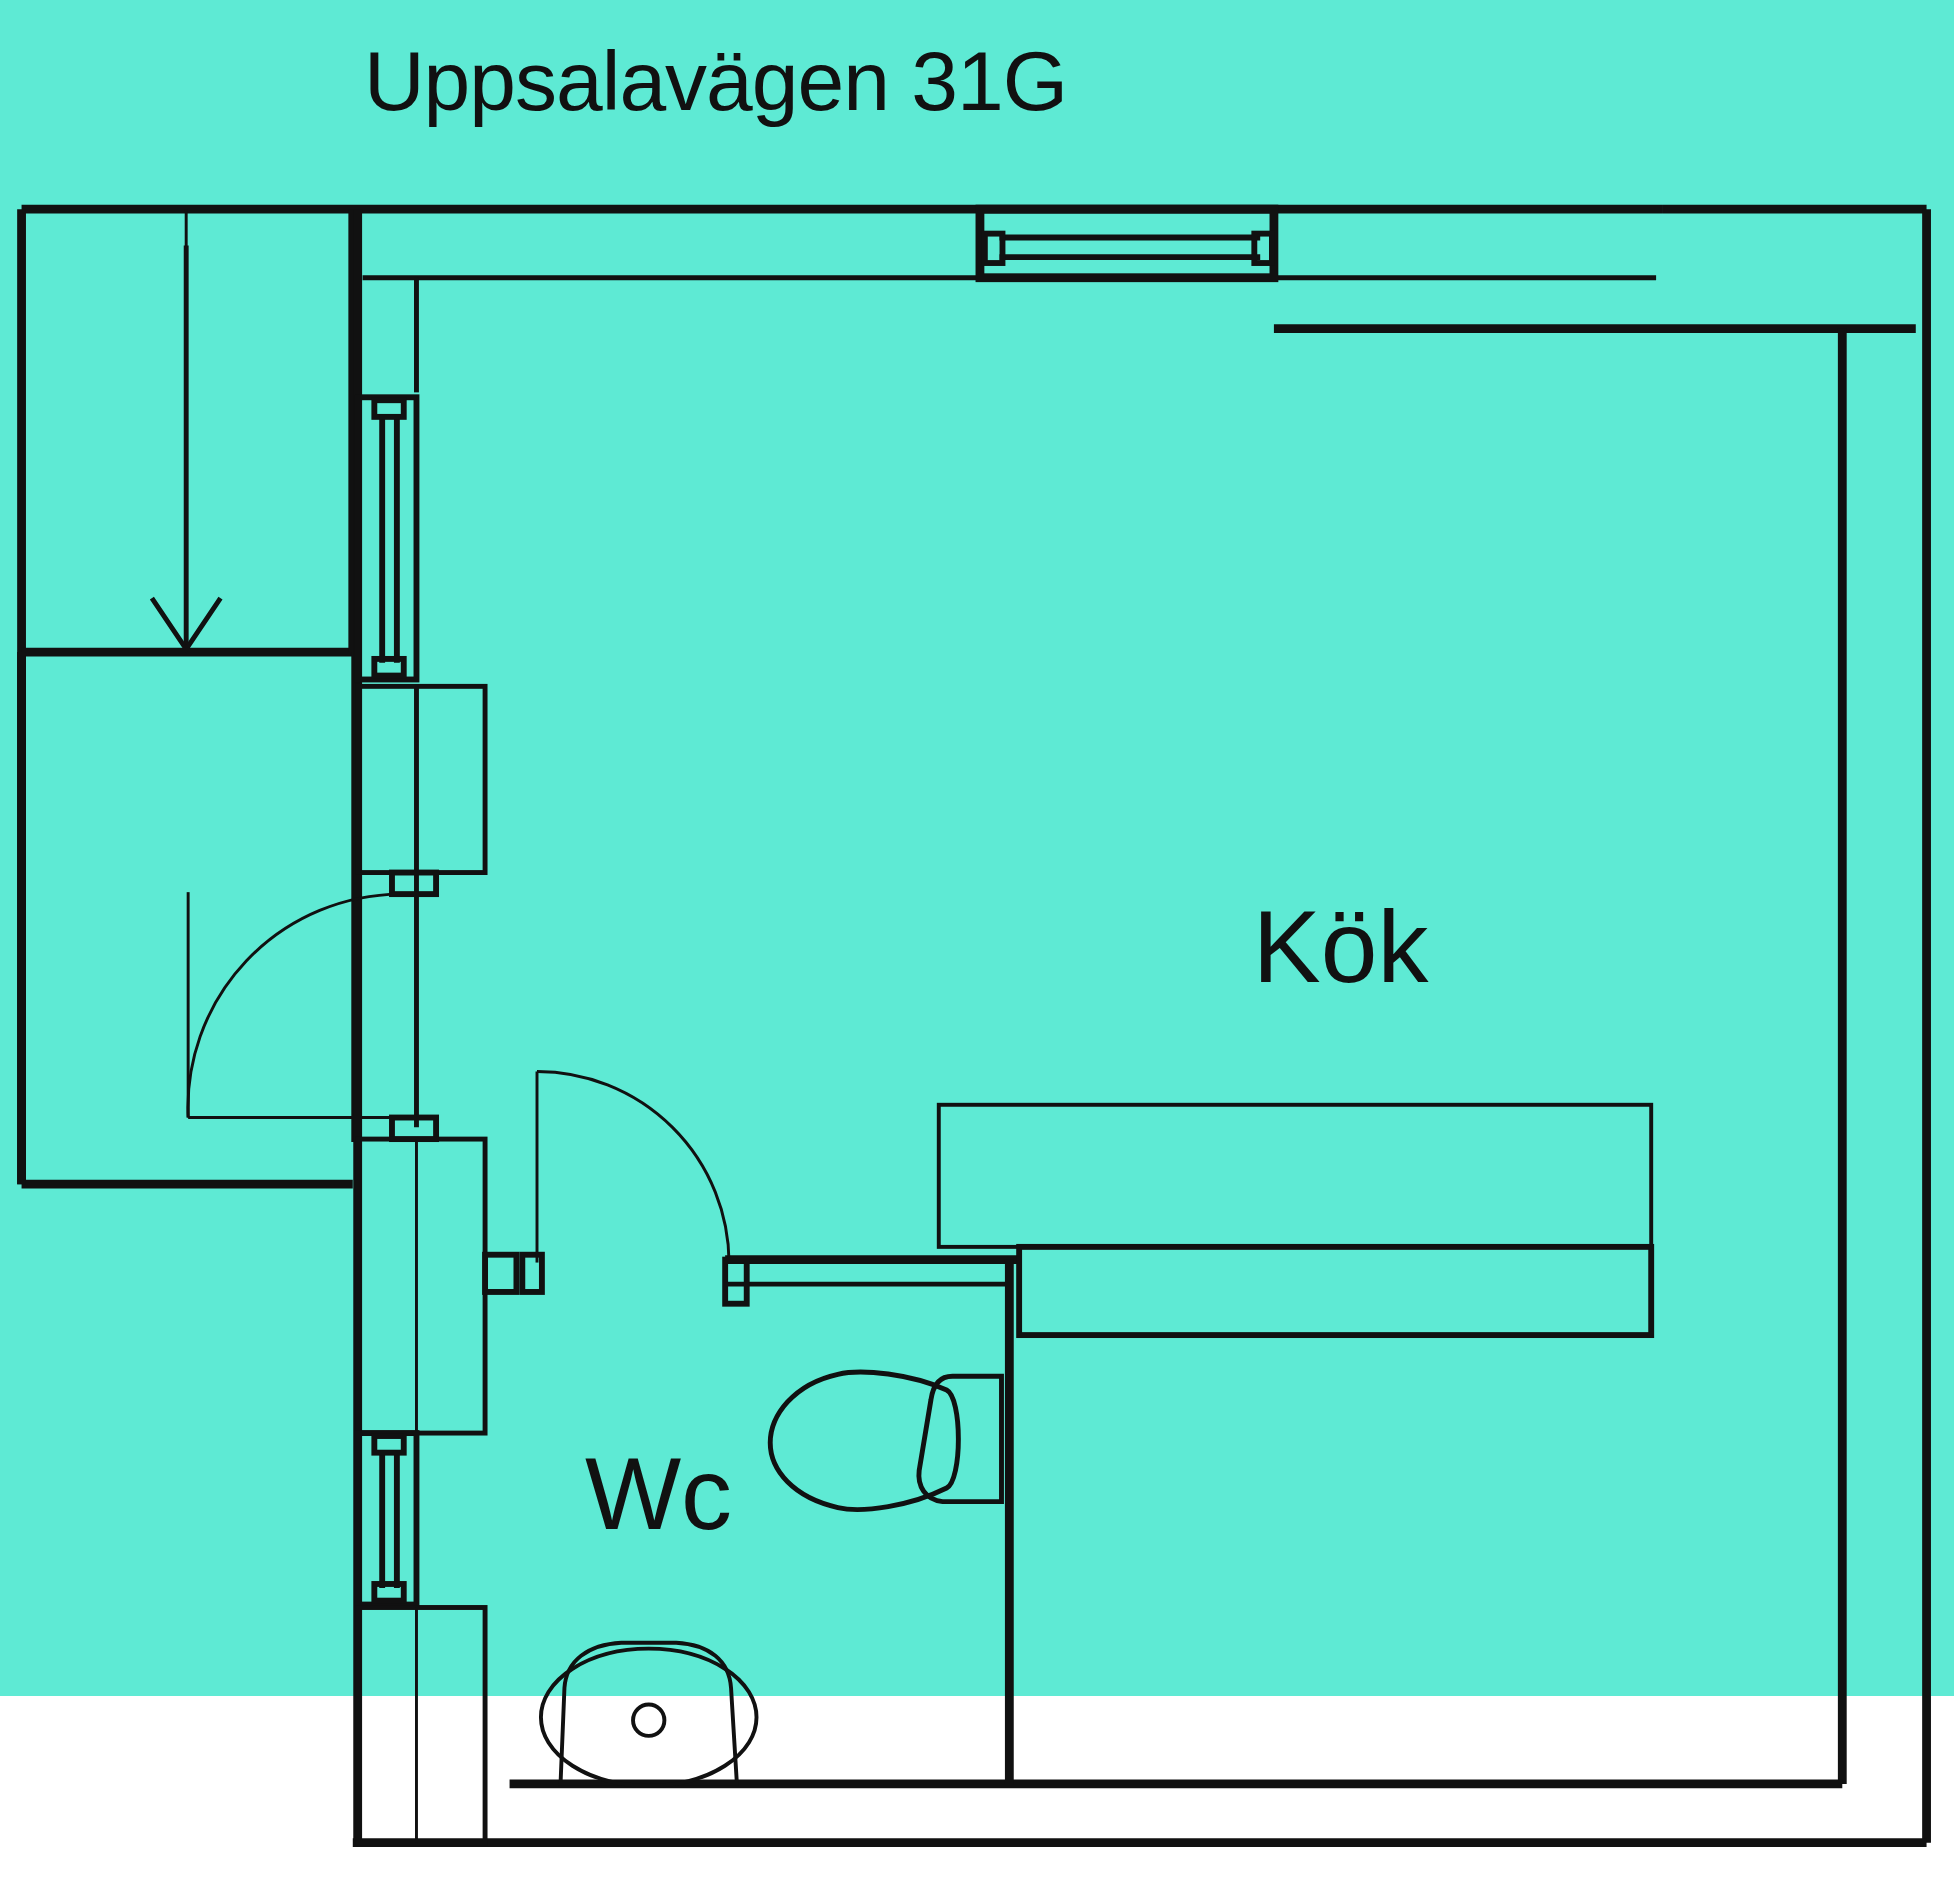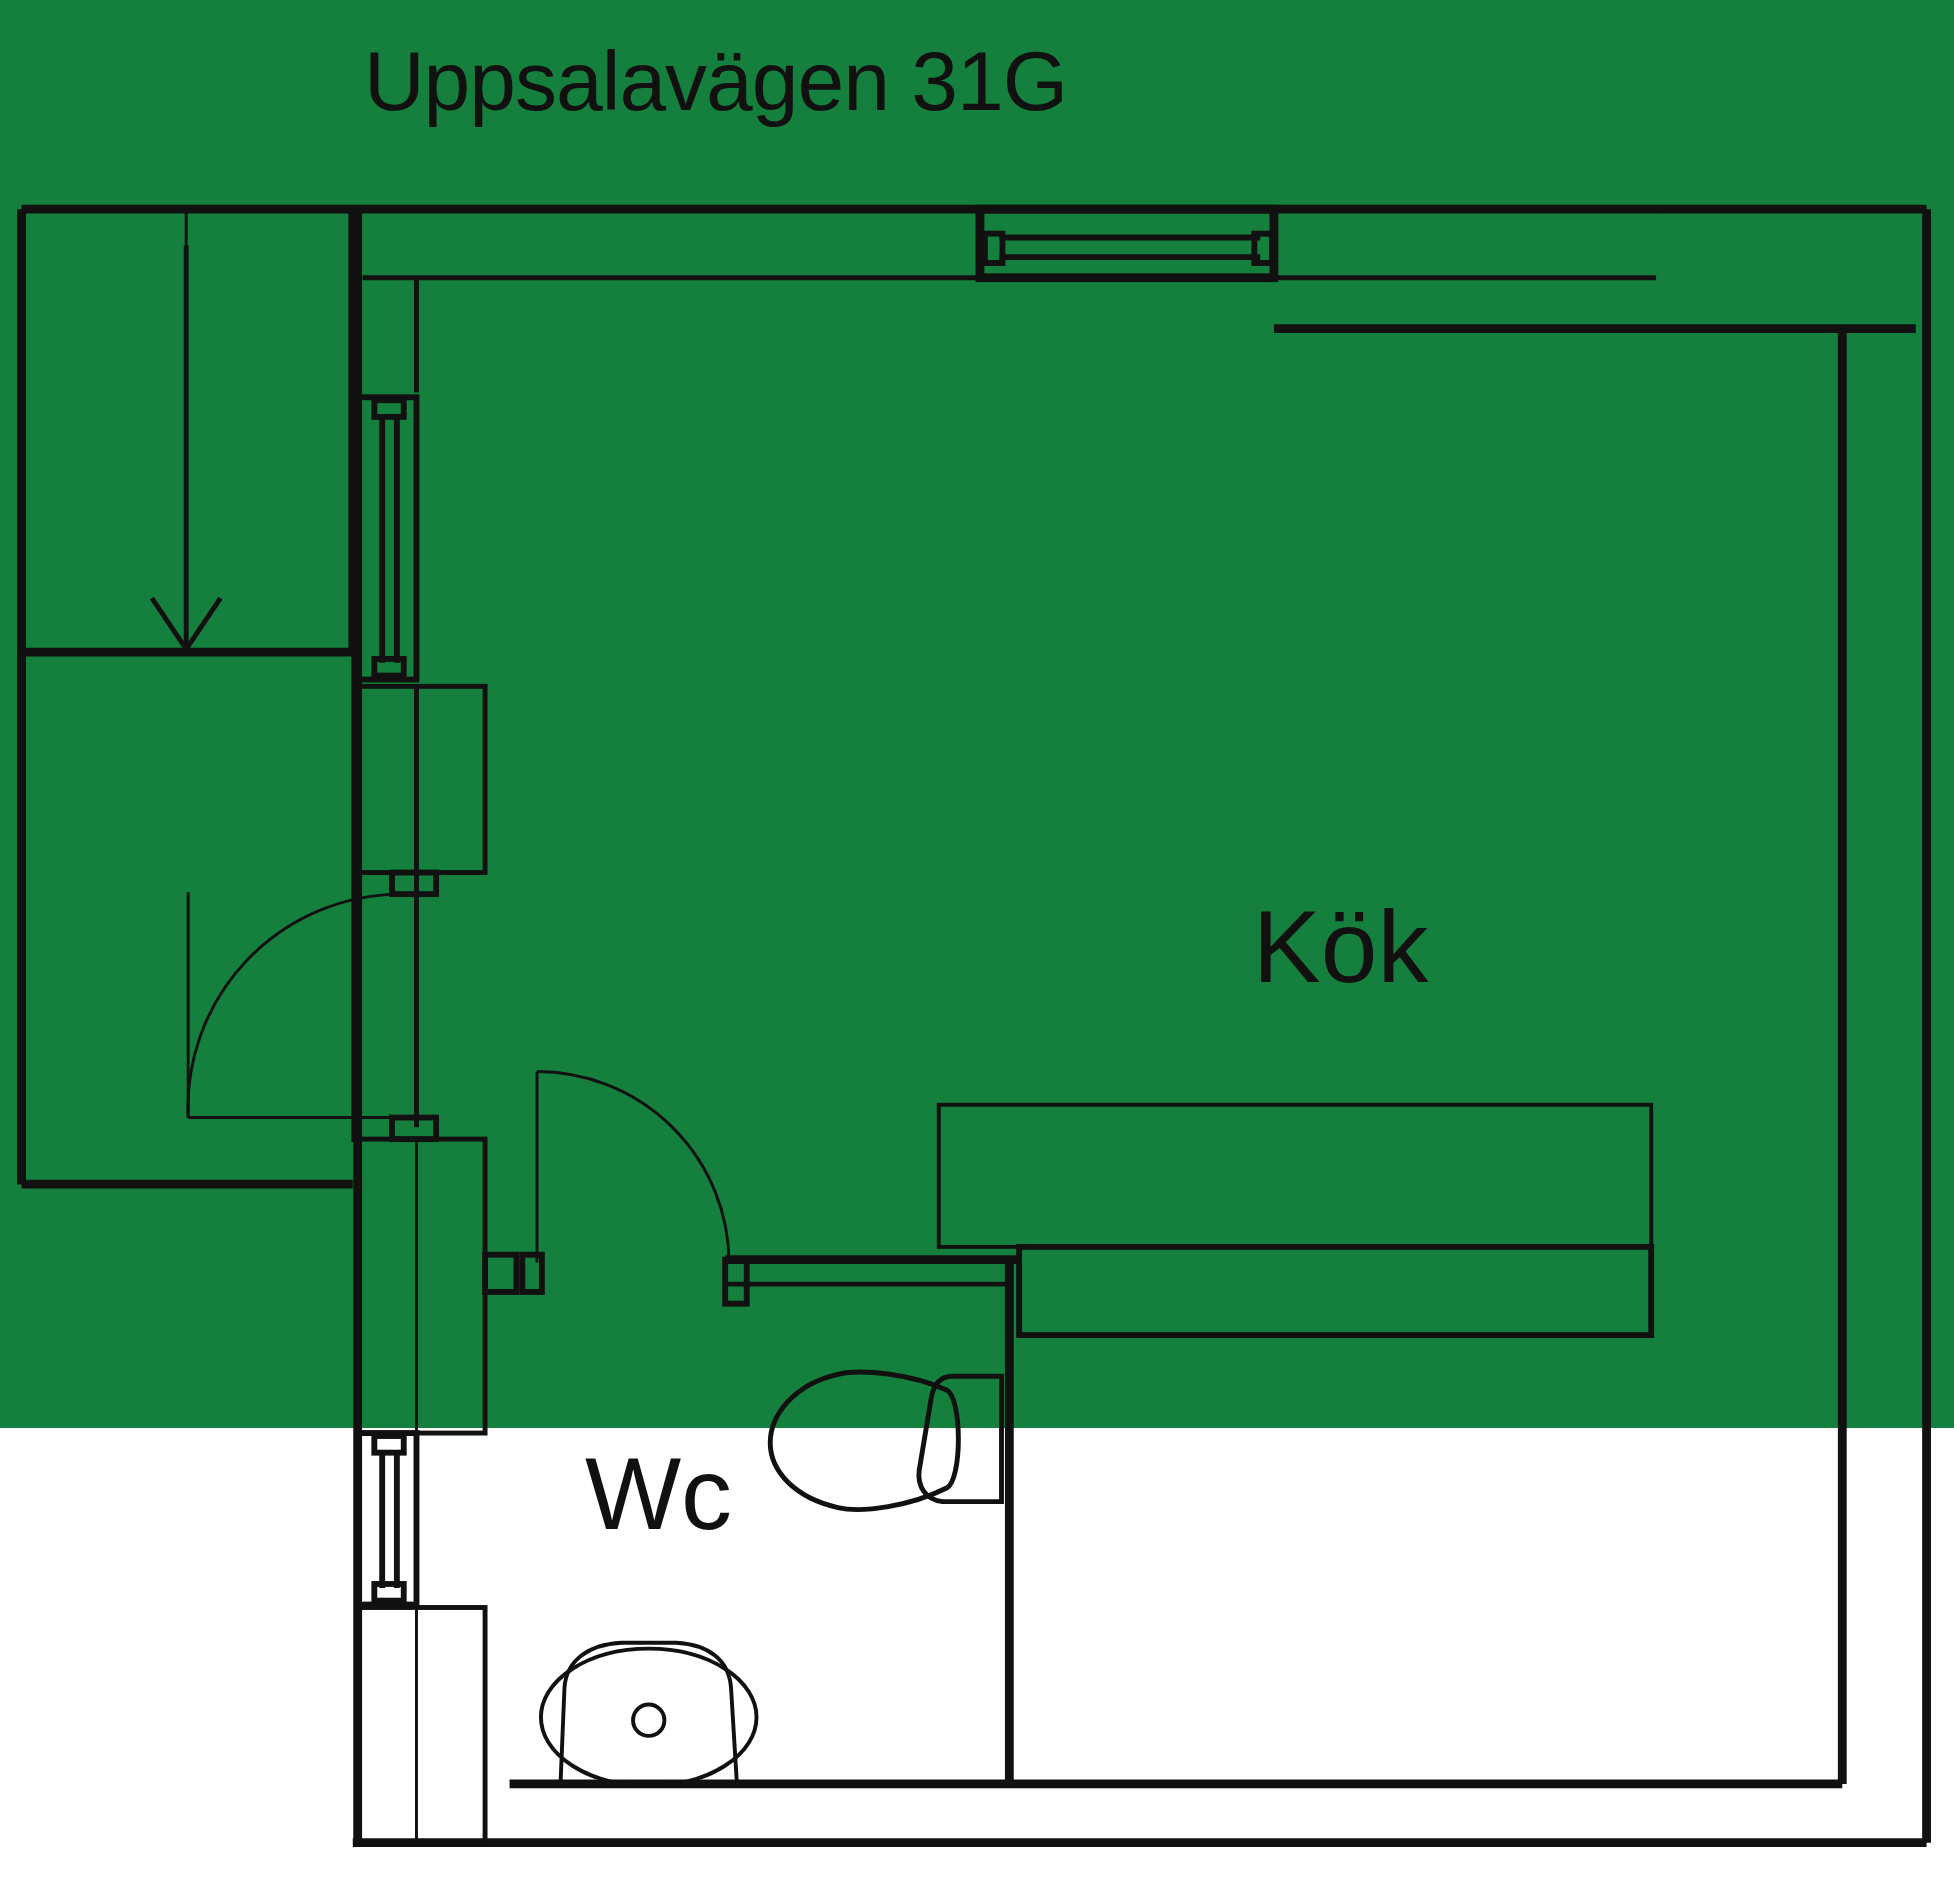--- a/index.html
+++ b/index.html
@@ -9,22 +9,22 @@
   }
   body {
     width: 1954px;
     height: 1896px;
     font-family: "Liberation Sans", sans-serif;
     overflow: hidden;
   }
   #plan-root {
     position: relative;
     width: 1954px;
-    height: 1428px;
-    background: #15803d;
+    height: 1696px;
+    background: #5eead4;
   }
   #plan-title {
     position: absolute;
     top: 33px;
     left: 0;
     width: 1431px;
     text-align: center;
     font-family: "Liberation Sans", sans-serif;
     font-size: 84px;
     font-weight: 400;

